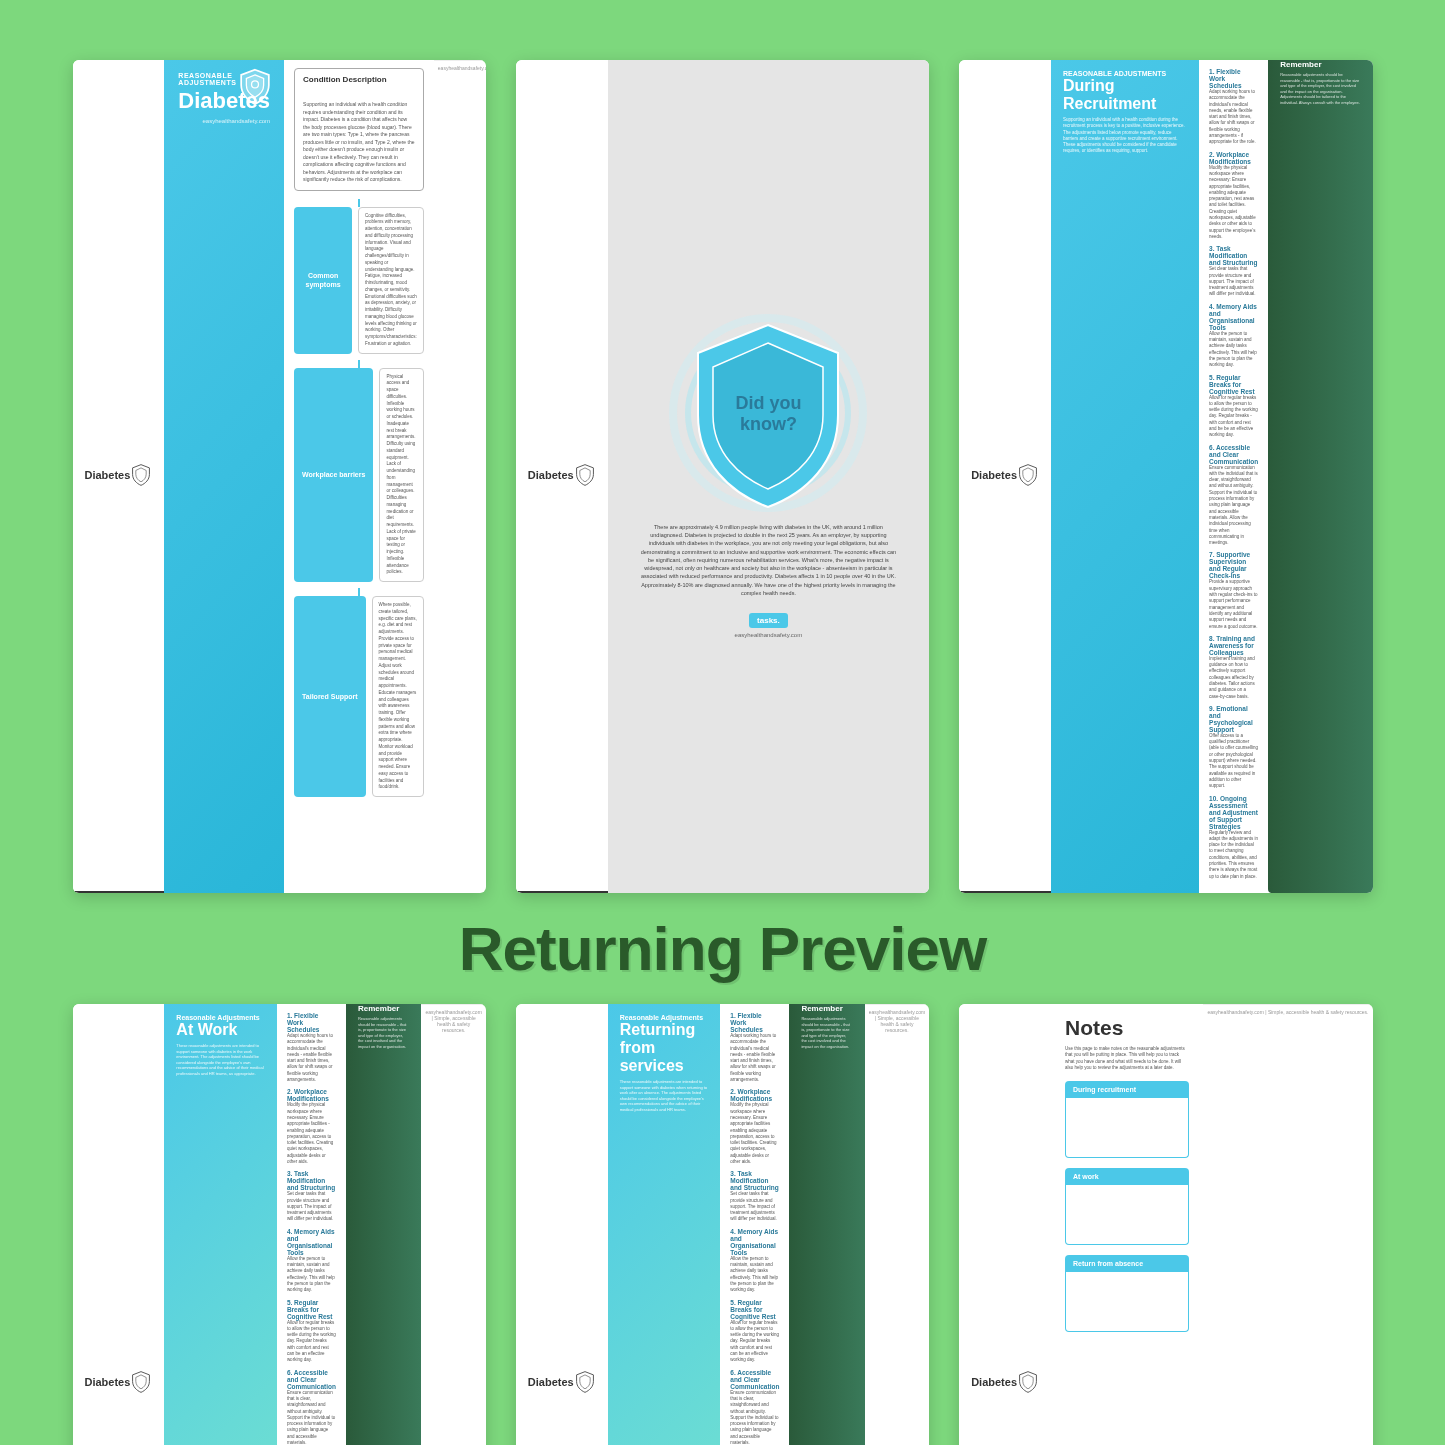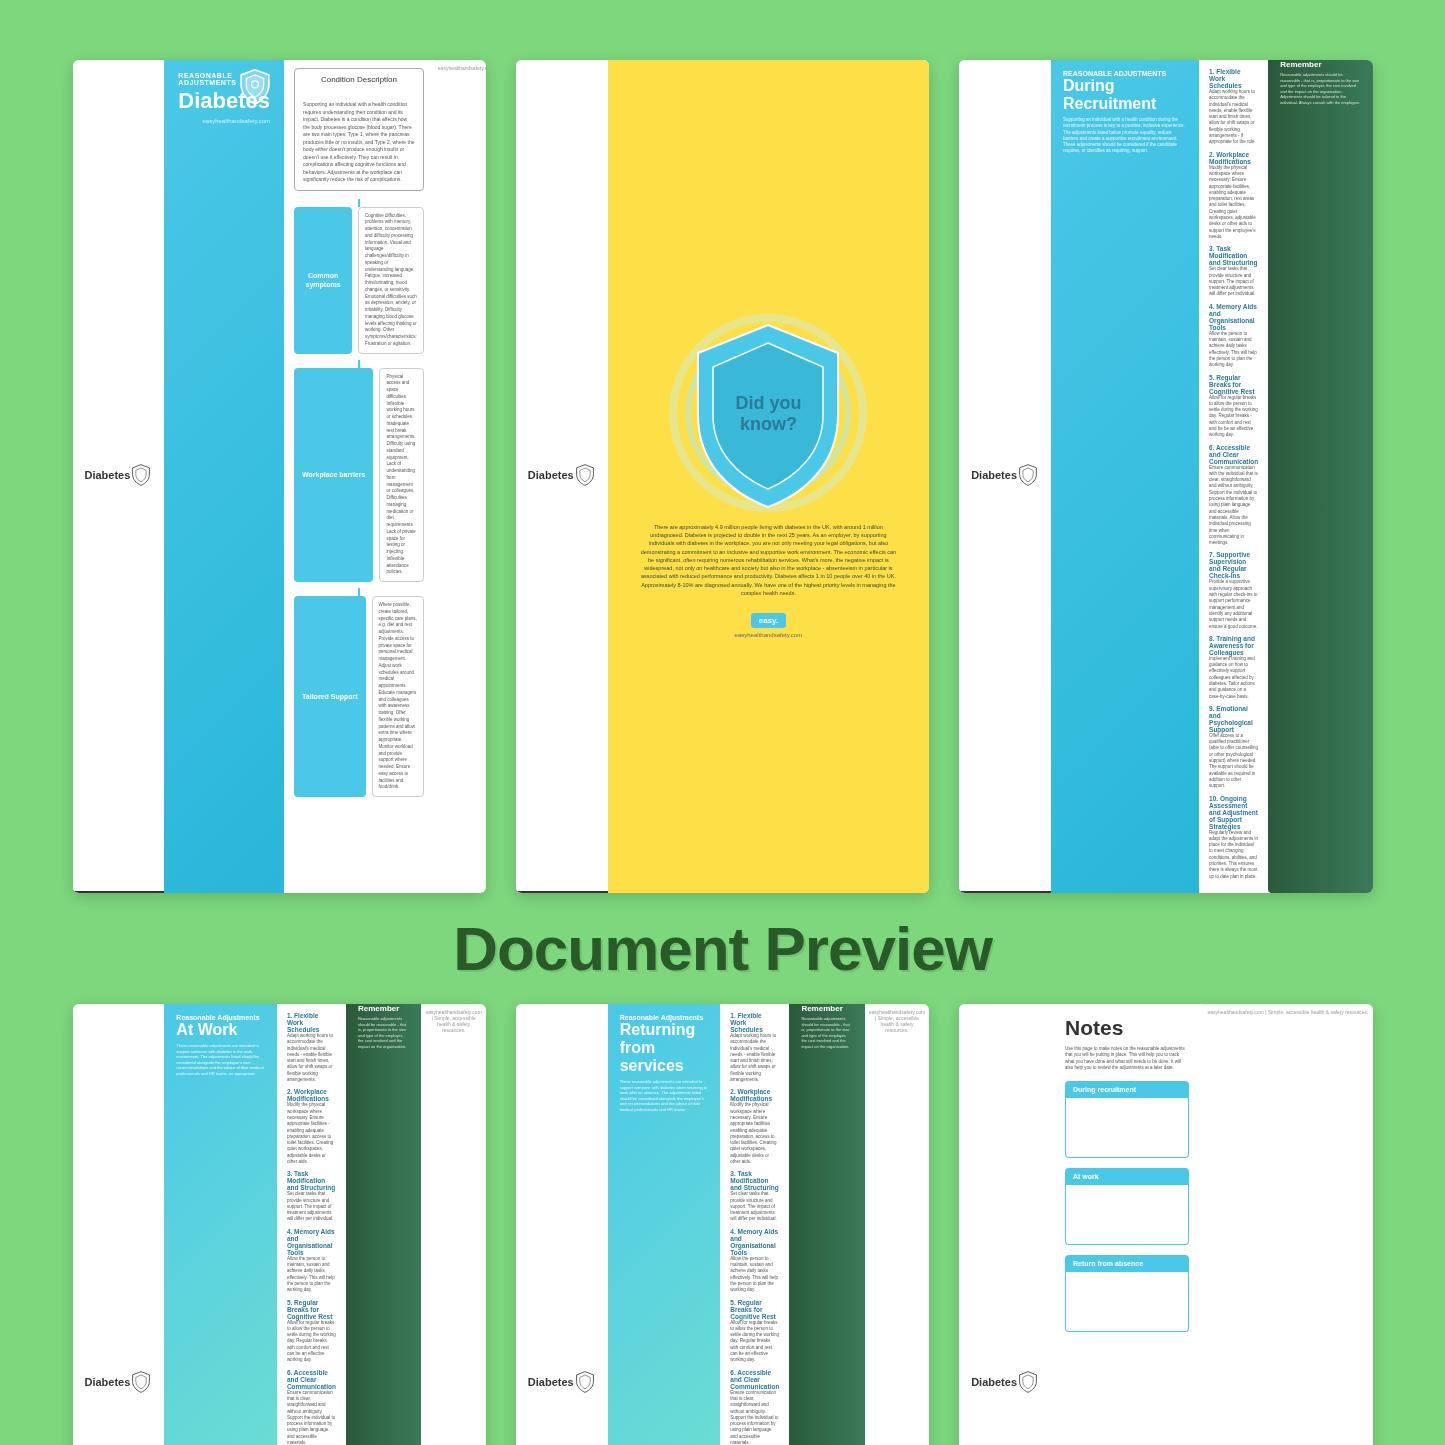--- a/index.html
+++ b/index.html
@@ -82,24 +82,23 @@
     }
 
     .condition-desc-box {
       border: 1.5px solid #aaa;
       border-radius: 4px;
       padding: 6px 8px;
       margin-bottom: 8px;
     }
     .condition-desc-title {
       font-size: 8px;
-      font-weight: normal;
+      font-weight: bold;
       color: #333;
       margin-bottom: 17px;
-      text-align: center;
     }
     .condition-desc-text {
       font-size: 5px;
       color: #555;
       line-height: 1.5;
     }
 
     .section-row {
       display: flex;
       gap: 6px;
@@ -142,21 +141,21 @@
     }
 
     
     .page2-body {
       flex: 1;
       display: flex;
       flex-direction: column;
       align-items: center;
       justify-content: center;
       padding: 20px;
-      background: #fde047;
+      background: #e5e5e5;
     }
     .did-you-know-text {
       font-size: 18px;
       font-weight: bold;
       color: #2a7a9a;
       text-align: center;
       line-height: 1.2;
       position: relative;
       z-index: 3;
     }
@@ -422,21 +421,21 @@
 
           <path d="M100 20L170 48V110C170 158 138 188 100 202C62 188 30 158 30 110V48L100 20Z" fill="#4bc8e8" stroke="white" stroke-width="2"></path>
           <path d="M100 38L155 62V110C155 148 128 172 100 184C72 172 45 148 45 110V62L100 38Z" fill="#3ab8d8" stroke="white" stroke-width="1.5"></path>
         </svg>
         <div style="position:absolute;top:50%;left:50%;transform:translate(-50%,-50%);text-align:center;z-index:5;width:120px;">
           <div class="did-you-know-text">Did you know?</div>
         </div>
       </div>
       <div class="page2-content-text">There are approximately 4.9 million people living with diabetes in the UK, with around 1 million undiagnosed. Diabetes is projected to double in the next 25 years. As an employer, by supporting individuals with diabetes in the workplace, you are not only meeting your legal obligations, but also demonstrating a commitment to an inclusive and supportive work environment. The economic effects can be significant, often requiring numerous rehabilitation services. What's more, the negative impact is widespread, not only on healthcare and society but also in the workplace - absenteeism in particular is associated with reduced performance and productivity. Diabetes affects 1 in 10 people over 40 in the UK. Approximately 8-10% are diagnosed annually. We have one of the highest priority levels in managing the complex health needs.</div>
       <div class="page2-logo">
-        <span class="page2-logo-badge">easy.</span>
+        <span class="page2-logo-badge">tasks.</span>
         <div class="page2-site">easyhealthandsafety.com</div>
       </div>
     </div>
   </div>
 
   <div class="doc-card">
     <div class="doc-header">
       <span class="doc-header-title">Diabetes</span>
       <svg class="doc-header-icon" viewBox="0 0 30 34" fill="none">
         <path d="M15 1L28 6V16C28 24 22 30 15 33C8 30 2 24 2 16V6L15 1Z" fill="none" stroke="#555" stroke-width="1.5"></path>
@@ -491,21 +490,21 @@
         </div>
       </div>
     <div class="remember-footer">
       <div class="remember-label">Remember</div>
       <div class="remember-text">Reasonable adjustments should be reasonable - that is, proportionate to the size and type of the employer, the cost involved and the impact on the organisation. Adjustments should be tailored to the individual. Always consult with the employee.</div>
     </div>
   </div>
 
 </div>
 
-<div class="page-title-overlay">Document Preview</div>
+<div class="page-title-overlay">Returning Preview</div>
 
 <div class="document-grid">
 
   <div class="doc-card">
     <div class="doc-header">
       <span class="doc-header-title">Diabetes</span>
       <svg class="doc-header-icon" viewBox="0 0 30 34" fill="none">
         <path d="M15 1L28 6V16C28 24 22 30 15 33C8 30 2 24 2 16V6L15 1Z" fill="none" stroke="#555" stroke-width="1.5"></path>
         <path d="M15 6L23 10V16C23 21 19.5 25.5 15 27.5C10.5 25.5 7 21 7 16V10L15 6Z" fill="none" stroke="#555" stroke-width="1"></path>
       </svg>

